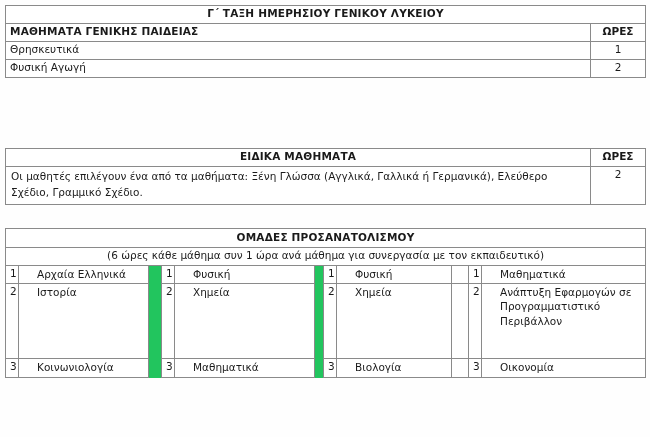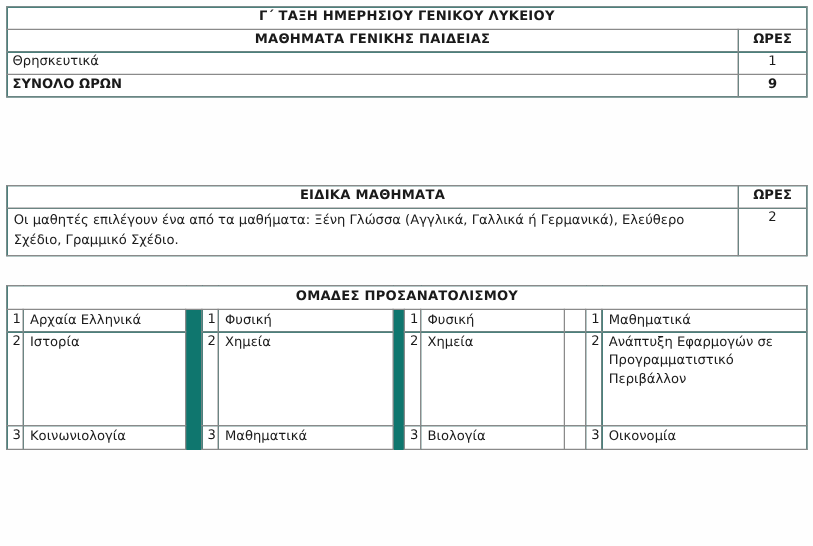--- a/index.html
+++ b/index.html
@@ -18,21 +18,21 @@
     position: relative;
     width: 650px;
     height: 437px;
     background: #fefefe;
   }
 
   
   table.doc {
     border-collapse: collapse;
     table-layout: fixed;
-    background: #0f766e;
+    background: #22c55e;
   }
   table.doc td {
     border: 1px solid #8a8a8a;
     padding: 1px 4px;
     font-size: 10.5px;
     line-height: 1.32;
     vertical-align: top;
     background: #ffffff;
     overflow: hidden;
     white-space: nowrap;
@@ -43,21 +43,21 @@
 
   
   .t1 {
     position: absolute;
     left: 5px;
     top: 5px;
     width: 640px;
   }
   .t1 td { height: 15px; }
   .t1 .ttl { font-weight: bold; text-align: center; font-size: 10.5px; letter-spacing: .2px; }
-  .t1 .sub { font-weight: bold; text-align: center; font-size: 10.5px; letter-spacing: .2px; }
+  .t1 .sub { font-weight: bold; text-align: left; font-size: 10.5px; letter-spacing: .2px; }
   .t1 .hrs { font-weight: bold; text-align: center; }
 
   
   .t2 {
     position: absolute;
     left: 5px;
     top: 148px;
     width: 640px;
   }
   .t2 .sub { font-weight: bold; text-align: center; font-size: 10.5px; letter-spacing: .2px; }
@@ -76,21 +76,21 @@
     font-weight: bold; text-align: center; letter-spacing: .2px;
     height: 15px; padding-top: 2px;
   }
   .t3 .note { text-align: center; height: 15px; padding-top: 1px; }
   .t3 .grphead {
     font-weight: bold; text-align: center; vertical-align: middle;
     letter-spacing: .2px; line-height: 1.38; white-space: normal;
     height: 52px; padding: 2px 2px;
   }
   .t3 .num   { text-align: center; width: 13px; height: 15px; }
-  .t3 .lbl   { white-space: normal; line-height: 1.38; padding-left: 5px; }
+  .t3 .lbl   { white-space: normal; line-height: 1.38; padding-left: 18px; }
   .t3 .tall  { height: 72px; vertical-align: top; }
   .t3 .last  { height: 16px; }
   .spacer { border: none !important; background: transparent !important; }
 </style>
 </head>
 <body>
 
 <div class="page">
 
   <table class="doc t1">
@@ -104,22 +104,22 @@
       </tr>
       <tr>
         <td class="sub">ΜΑΘΗΜΑΤΑ ΓΕΝΙΚΗΣ ΠΑΙΔΕΙΑΣ</td>
         <td class="hrs">ΩΡΕΣ</td>
       </tr>
       <tr>
         <td>Θρησκευτικά</td>
         <td class="ctr">1</td>
       </tr>
       <tr>
-        <td class="bold">ΣΥΝΟΛΟ ΩΡΩΝ</td>
-        <td class="ctr bold">9</td>
+        <td>Φυσική Αγωγή</td>
+        <td class="ctr">2</td>
       </tr>
     </tbody>
   </table>
 
   <table class="doc t2">
     <colgroup>
       <col style="width:585px">
       <col style="width:55px">
     </colgroup>
     <tbody>
@@ -147,20 +147,23 @@
       <col style="width:17px">
       <col style="width:13px">
       <col style="width:164px">
     </colgroup>
     <tbody>
 
       <tr>
         <td class="ttl" colspan="11">ΟΜΑΔΕΣ ΠΡΟΣΑΝΑΤΟΛΙΣΜΟΥ</td>
       </tr>
 
+      <tr>
+        <td class="note" colspan="11">(6 ώρες κάθε μάθημα συν 1 ώρα ανά μάθημα για συνεργασία με τον εκπαιδευτικό)</td>
+      </tr>
 
 
       <tr>
         <td class="num">1</td>
         <td class="lbl">Αρχαία Ελληνικά</td>
         <td class="spacer"></td>
         <td class="num">1</td>
         <td class="lbl">Φυσική</td>
         <td class="spacer"></td>
         <td class="num">1</td>

